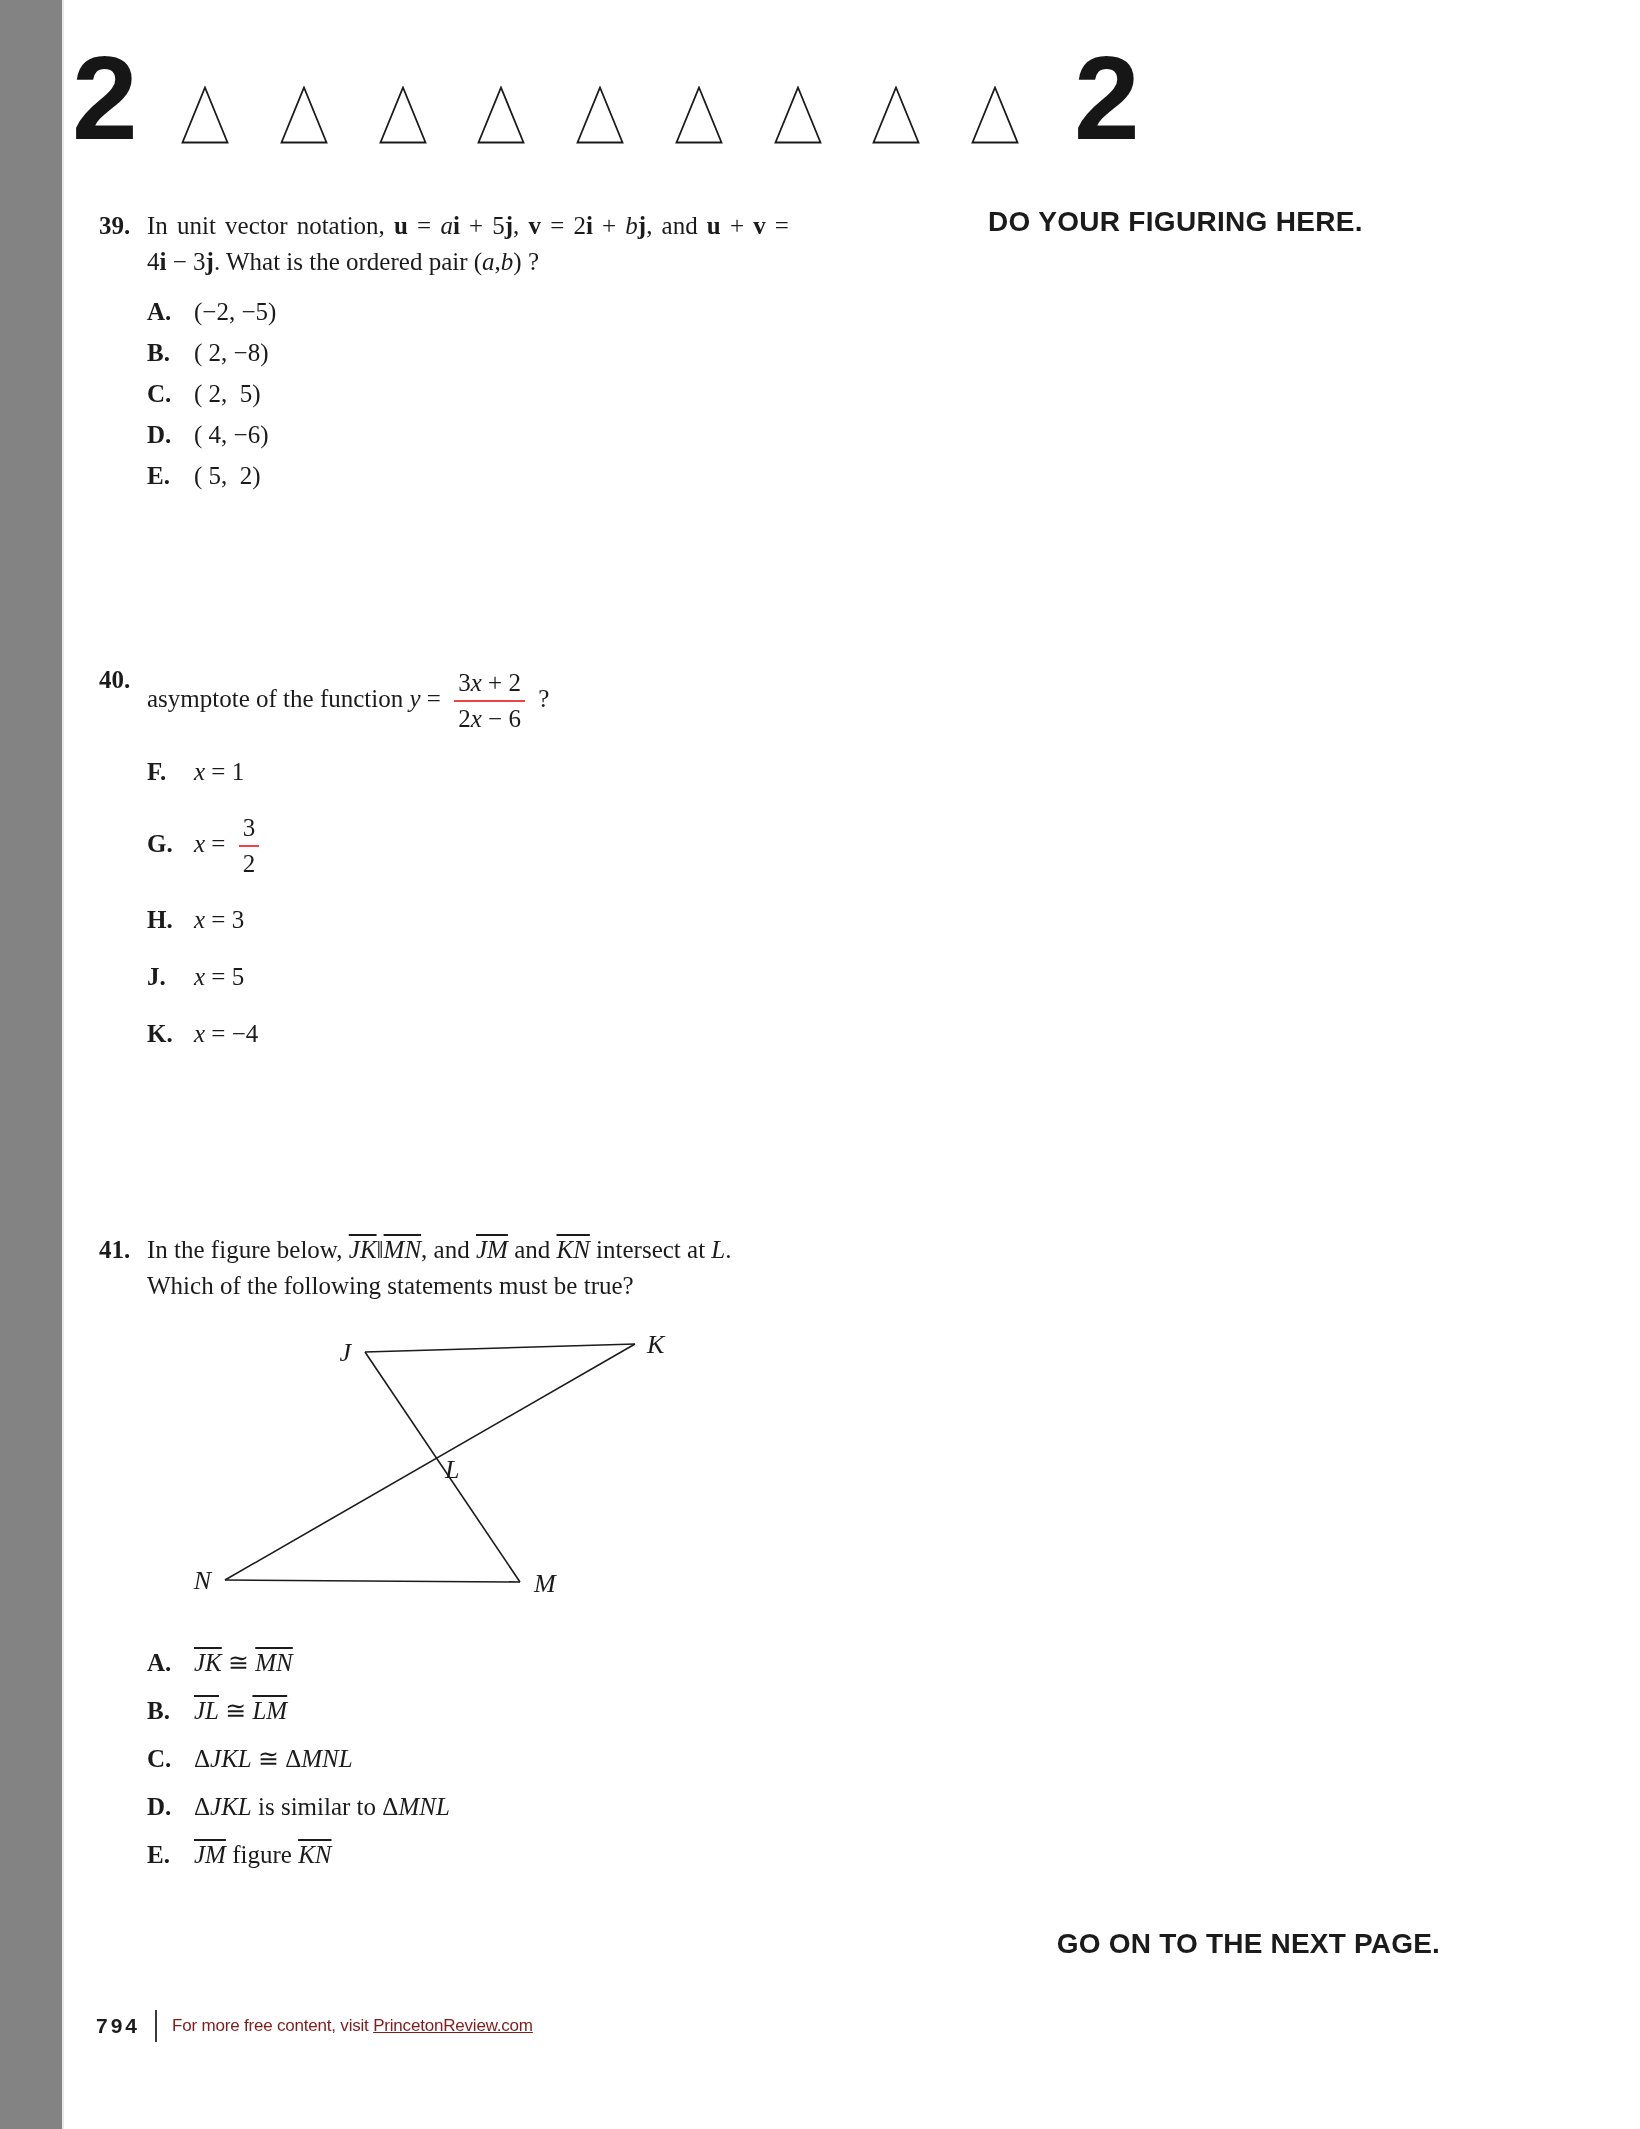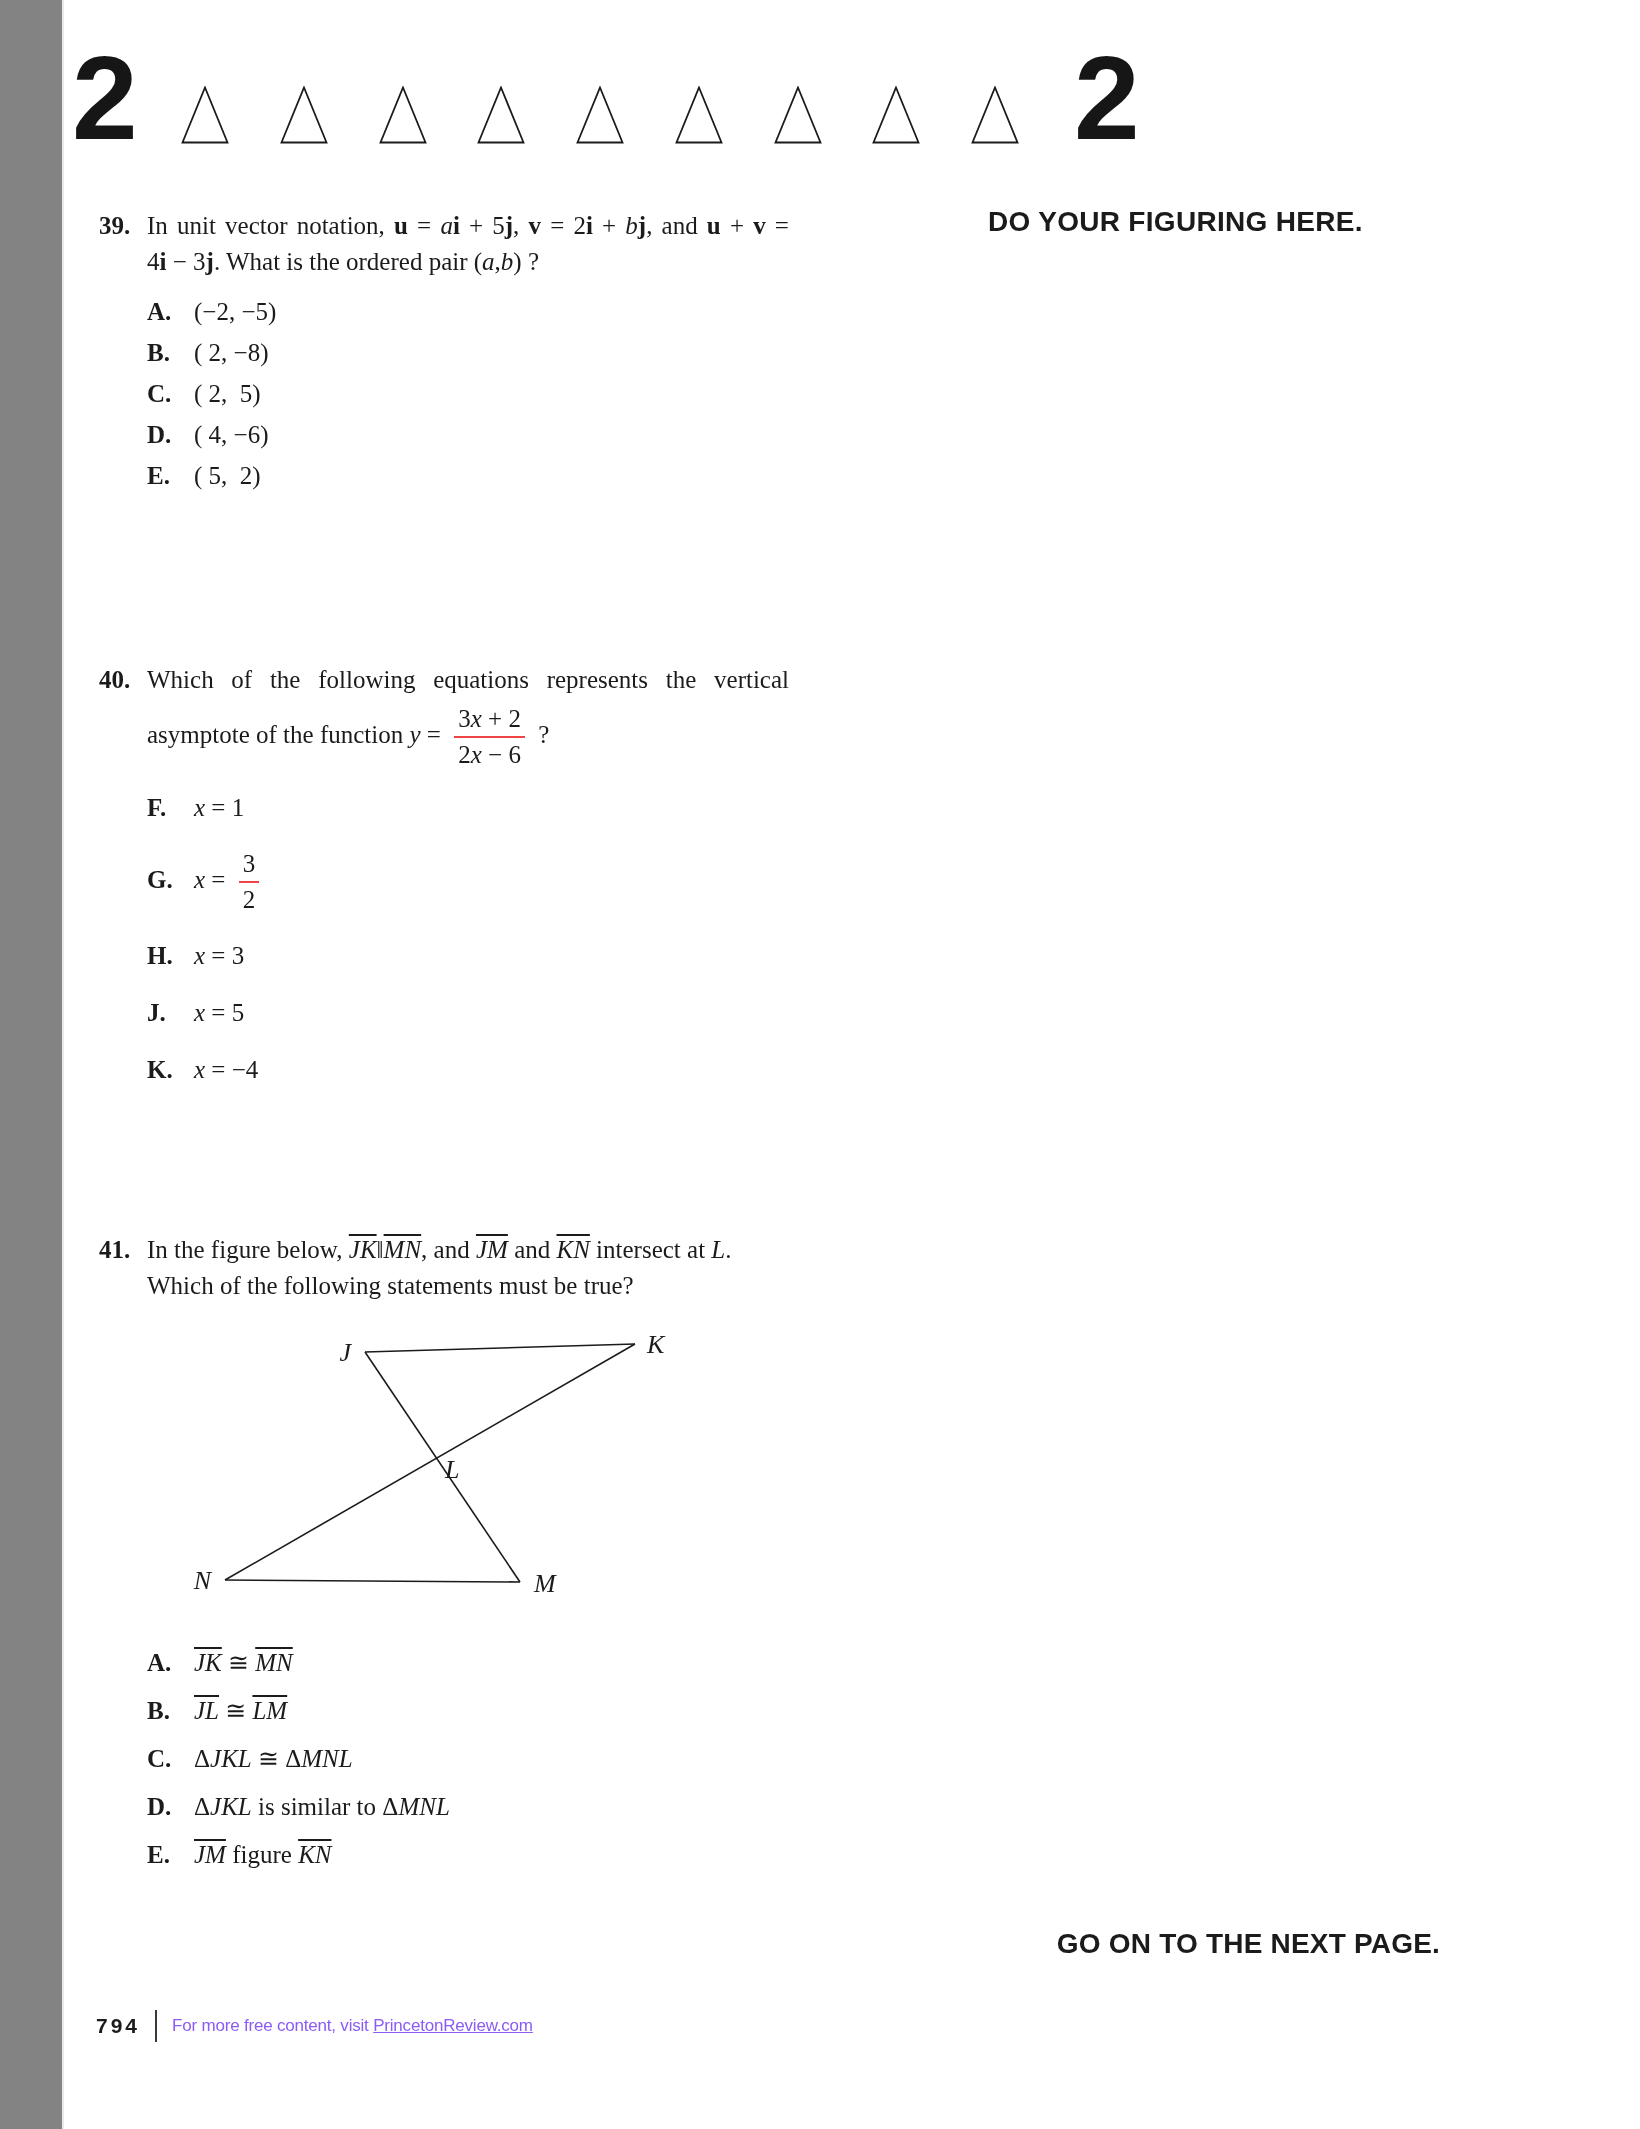--- a/index.html
+++ b/index.html
@@ -56,21 +56,21 @@
 
   
   .fig{display:block;margin:26px 0 0 18px;width:542px;height:281px;}
   .fig line{stroke:#1b1b1b;stroke-width:1.6;}
   .fig text{font-family:"Liberation Serif",serif;font-style:italic;font-size:26px;fill:#1b1b1b;}
 
   
   .footer{position:absolute;left:96px;top:2010px;display:flex;align-items:center;text-align:center;}
   .pnum{font:700 21px "Liberation Sans",sans-serif;letter-spacing:3px;color:#1b1b1b;}
   .fdiv{display:inline-block;width:2px;height:32px;background:#3a3a3a;margin:0 15px;}
-  .fnote{font:17px "Liberation Sans",sans-serif;letter-spacing:-0.2px;color:#8b5cf6;}
+  .fnote{font:17px "Liberation Sans",sans-serif;letter-spacing:-0.2px;color:#7f1d1d;}
   .flink{text-decoration:underline;color:inherit;cursor:pointer;}
 </style>
 </head>
 <body>
 
 <div class="sidebar"></div>
 
 <div class="big2 left">2</div>
 <div class="triangles">
     <svg class="tri" viewBox="0 0 48 58">
@@ -131,21 +131,20 @@
           <span class="choice-label">E.</span>
           <span class="choice-value"><span>( 5,  2)</span></span>
         </div>
       </div>
   </div>
 </div>
 
 <div class="question q40">
   <span class="qnum">40.</span>
   <div class="qbody">
-    <div class="qline just">Which of the following equations represents the vertical</div>
     <div class="qline qline2"><span>asymptote of the function </span><span class="st-i">y</span><span> = </span><span class="frac"><span class="num"><span>3</span><span class="st-i">x</span><span> + 2</span></span><span class="den"><span>2</span><span class="st-i">x</span><span> − 6</span></span></span><span> ?</span></div>
     <div class="choices">
         <div class="choice-row">
           <span class="choice-label">F.</span>
           <span class="choice-value"><span class="st-i">x</span><span> = 1</span></span>
         </div>
         <div class="choice-row">
           <span class="choice-label">G.</span>
           <span class="choice-value"><span class="st-i">x</span><span> = </span><span class="frac"><span class="num"><span>3</span></span><span class="den"><span>2</span></span></span></span>
         </div>

